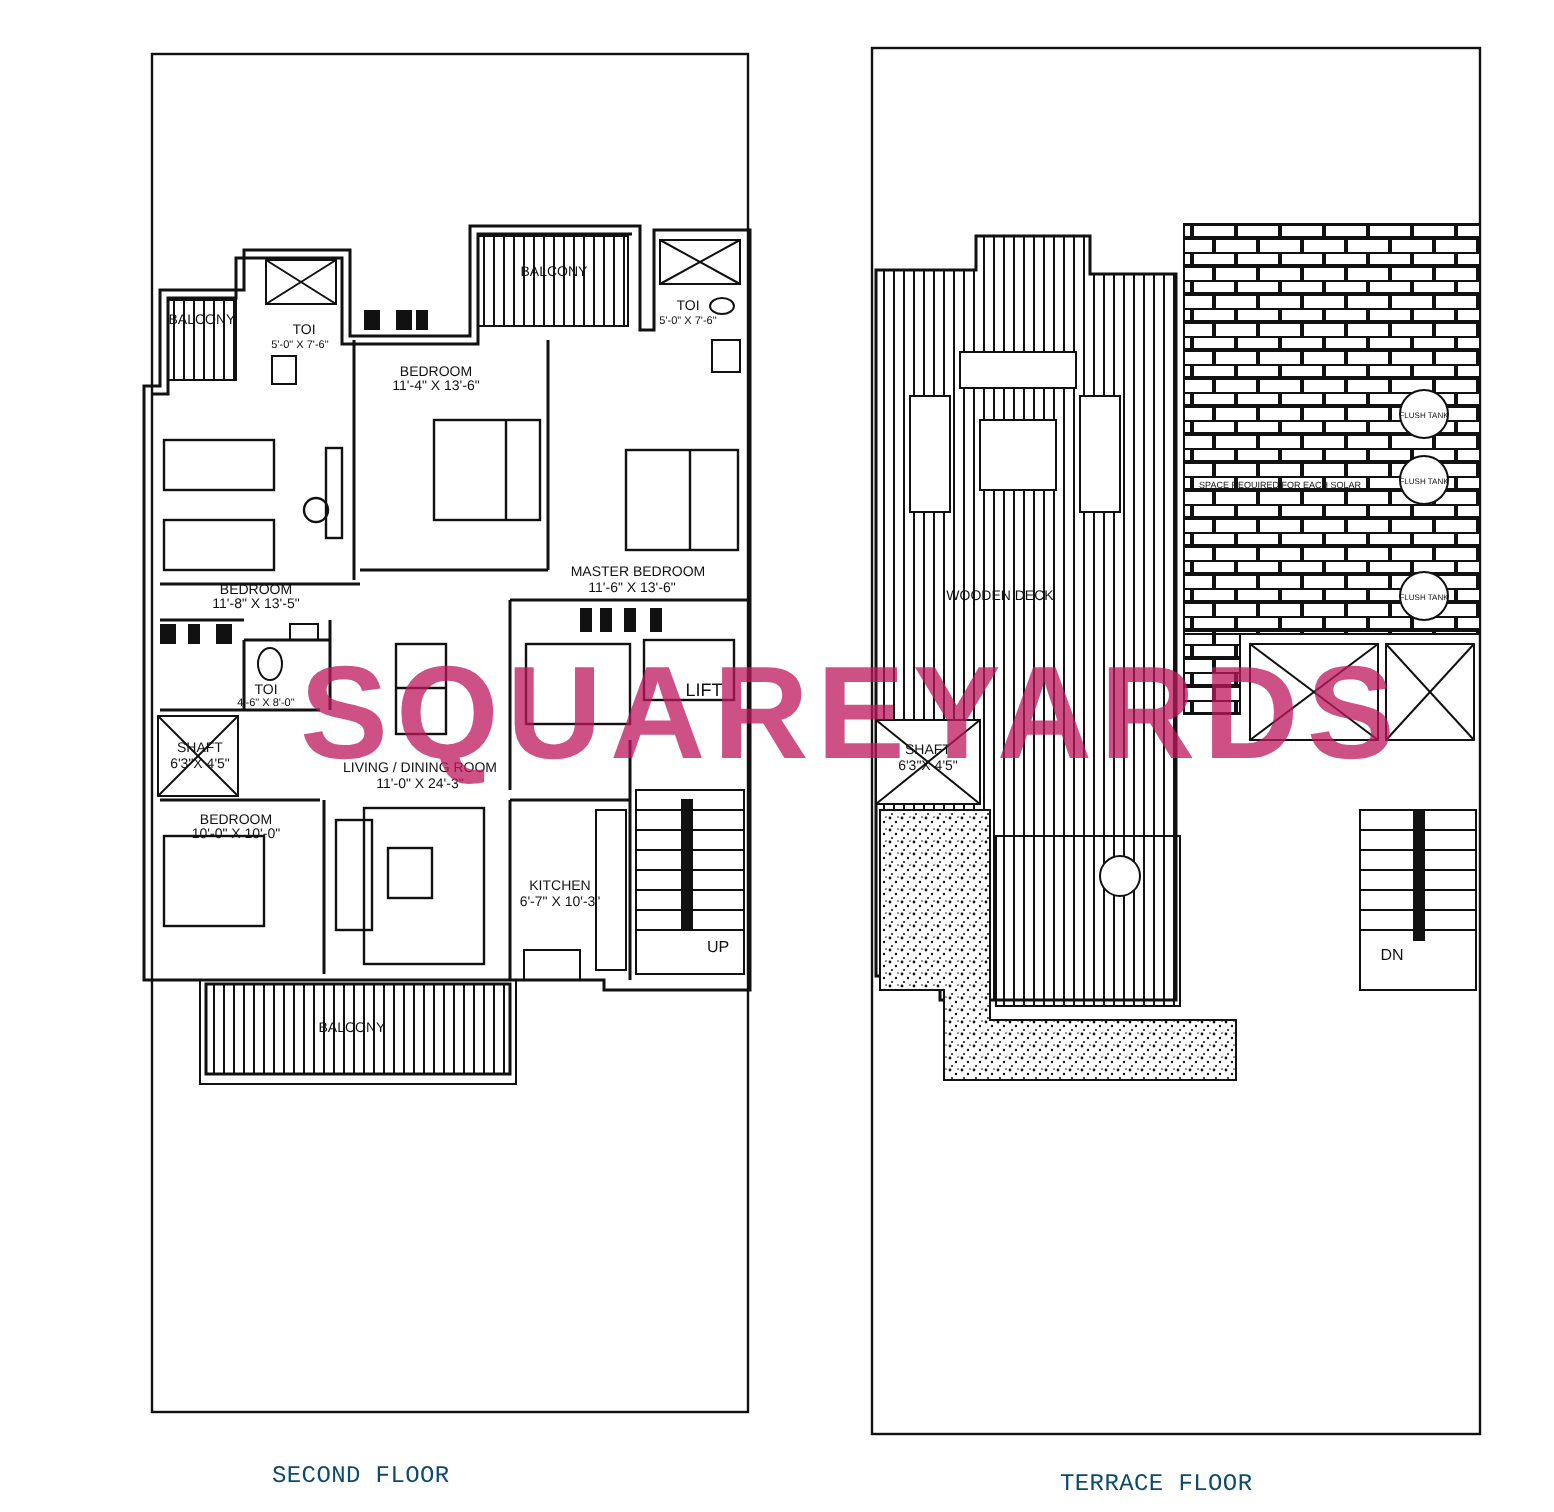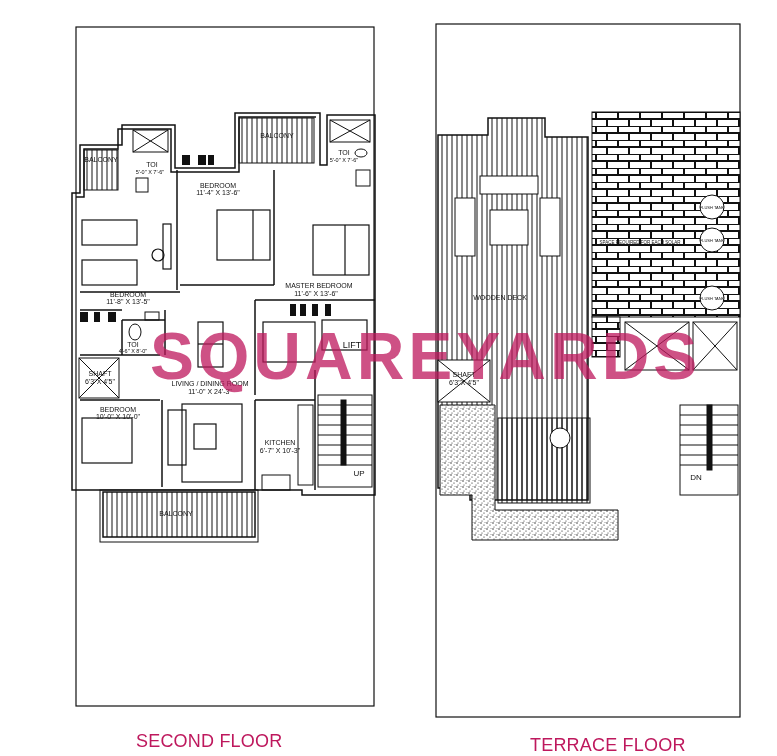--- a/index.html
+++ b/index.html
@@ -1,19 +1,19 @@
 <!DOCTYPE html>
 <html><head>
 <meta charset="utf-8">
 <style>
   html,body{margin:0;padding:0;background:#fff;}
   body{width:777px;height:756px;position:relative;overflow:hidden;font-family:"Liberation Sans",sans-serif;}
   .plan{position:absolute;}
   svg text{font-family:"Liberation Sans",sans-serif;fill:#111;}
-  .caption{position:absolute;font-size:18px;color:#be185d;letter-spacing:0.2px;font-family:Liberation Sans, sans-serif;}
+  .caption{position:absolute;font-size:12px;color:#0c4a6e;letter-spacing:0.2px;font-family:Liberation Mono, monospace;}
   .wm{position:absolute;left:150px;top:318px;width:480px;font-size:66px;font-weight:bold;color:#be185d;opacity:0.75;letter-spacing:4px;font-family:"Liberation Sans",sans-serif;pointer-events:none;}
 </style>
 </head>
 <body>
 
 <svg class="plan" style="left:0;top:0" width="777" height="756" viewBox="0 0 777 756">
   <defs>
     <pattern id="vlines" width="5" height="10" patternUnits="userSpaceOnUse">
       <line x1="2" y1="0" x2="2" y2="10" stroke="#111" stroke-width="1"></line>
     </pattern>

